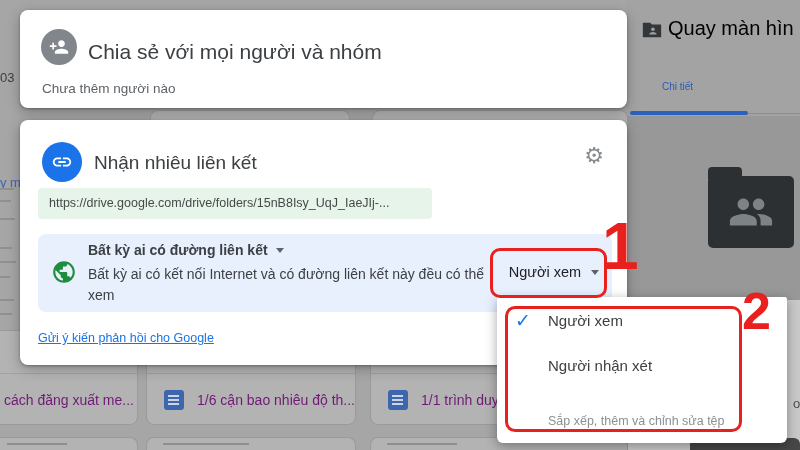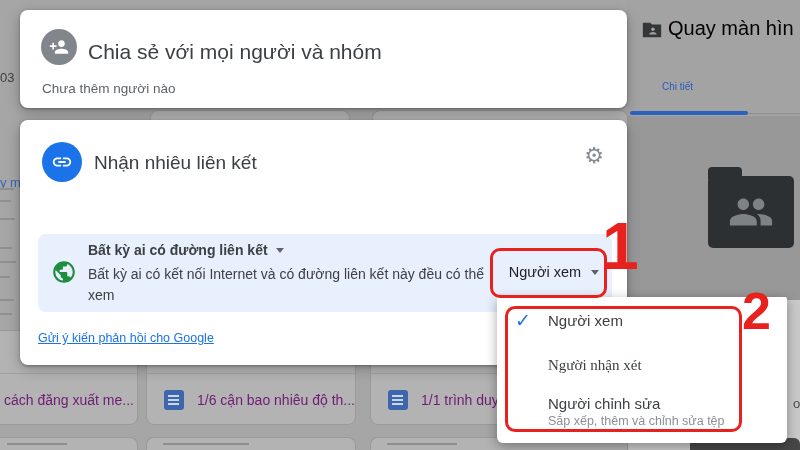--- a/index.html
+++ b/index.html
@@ -76,21 +76,21 @@
             justify-content:center;gap:10px;font-size:14.5px;color:#202124;cursor:pointer;}
   .tri{width:0;height:0;border-left:4.5px solid transparent;border-right:4.5px solid transparent;
        border-top:5px solid #5f6368;display:inline-block;}
   .feedback{left:18px;top:211px;font-size:12.5px;color:var(--blue);text-decoration:underline;cursor:pointer;}
 
   
   #role-menu{left:497px;top:297px;width:290px;height:146px;background:#fff;border-radius:2px 2px 6px 6px;
              box-shadow:0 3px 12px rgba(0,0,0,.35);z-index:7;}
   .menu-check{position:absolute;left:18px;top:12px;font-size:19px;font-weight:bold;color:var(--blue);}
   .mi-label{position:absolute;left:51px;font-size:15px;color:#3c4043;cursor:pointer;white-space:nowrap;}
-  #mi1{top:15px;} #mi2{top:60px;font-family:Liberation Serif, serif;} #mi3{top:98px;}
+  #mi1{top:15px;} #mi2{top:60px;} #mi3{top:98px;}
   .mi-desc{position:absolute;left:51px;top:117px;font-size:12.5px;color:#8a9095;white-space:nowrap;}
 
   
   .red-box{border:3px solid var(--red);border-radius:10px;z-index:10;}
   #red-box1{left:490px;top:248px;width:117px;height:50px;}
   #red-box2{left:505px;top:306px;width:237px;height:126px;}
   .red-num{color:var(--red);font-weight:800;line-height:1;z-index:11;
            font-family:"Liberation Sans","DejaVu Sans",sans-serif;}
   #red1{left:602px;top:213px;font-size:66px;}
   #red2{left:742px;top:285px;font-size:52px;}
@@ -183,20 +183,21 @@
   </div>
 
   <div class="abs modal" id="modal2">
     <div class="abs m2-icon">
       <svg viewBox="0 0 24 24" width="22" height="22">
           <path fill="#ffffff" d="M3.9 12c0-1.71 1.39-3.1 3.1-3.1h4V7H7c-2.76 0-5 2.24-5 5s2.24 5 5 5h4v-1.9H7c-1.71 0-3.1-1.39-3.1-3.1zM8 13h8v-2H8v2zm9-6h-4v1.9h4c1.71 0 3.1 1.39 3.1 3.1s-1.39 3.1-3.1 3.1h-4V17h4c2.76 0 5-2.24 5-5s-2.24-5-5-5z"></path>
         </svg>
     </div>
     <span class="abs m2-title">Nhận nhiêu liên kết</span>
     <span class="abs m2-gear">⚙</span>
+    <div class="abs url-pill">https://drive.google.com/drive/folders/15nB8Isy_UqJ_IaeJIj-...</div>
 
     <div class="abs perm-row">
       <span class="globe">
         <svg viewBox="0 0 24 24" width="26" height="26">
             <path fill="#1e8e3e" d="M12 2C6.48 2 2 6.48 2 12s4.48 10 10 10 10-4.48 10-10S17.52 2 12 2zm-1 17.93c-3.95-.49-7-3.85-7-7.93 0-.62.08-1.21.21-1.79L9 15v1c0 1.1.9 2 2 2v1.93zm6.9-2.54c-.26-.81-1-1.39-1.9-1.39h-1v-3c0-.55-.45-1-1-1H8v-2h2c.55 0 1-.45 1-1V7h2c1.1 0 2-.9 2-2v-.41c2.93 1.19 5 4.06 5 7.41 0 2.08-.8 3.97-2.1 5.39z"></path>
           </svg>
       </span>
       <span class="perm-label">
         <span>Bất kỳ ai có đường liên kết</span>
         <i class="tri"></i>
@@ -208,21 +209,20 @@
       </div>
     </div>
 
     <span class="abs feedback">Gửi ý kiến phản hồi cho Google</span>
   </div>
 
   <div class="abs" id="role-menu">
     <span class="menu-check">✓</span>
     <span class="mi-label" id="mi1">Người xem</span>
     <span class="mi-label" id="mi2">Người nhận xét</span>
-    <span class="mi-label" id="mi3">Người chỉnh sửa</span>
     <span class="mi-desc">Sắp xếp, thêm và chỉnh sửa tệp</span>
   </div>
 
   <div class="abs red-box" id="red-box1"></div>
   <div class="abs red-box" id="red-box2"></div>
   <span class="abs red-num" id="red1">1</span>
   <span class="abs red-num" id="red2">2</span>
 
 </div>
 

